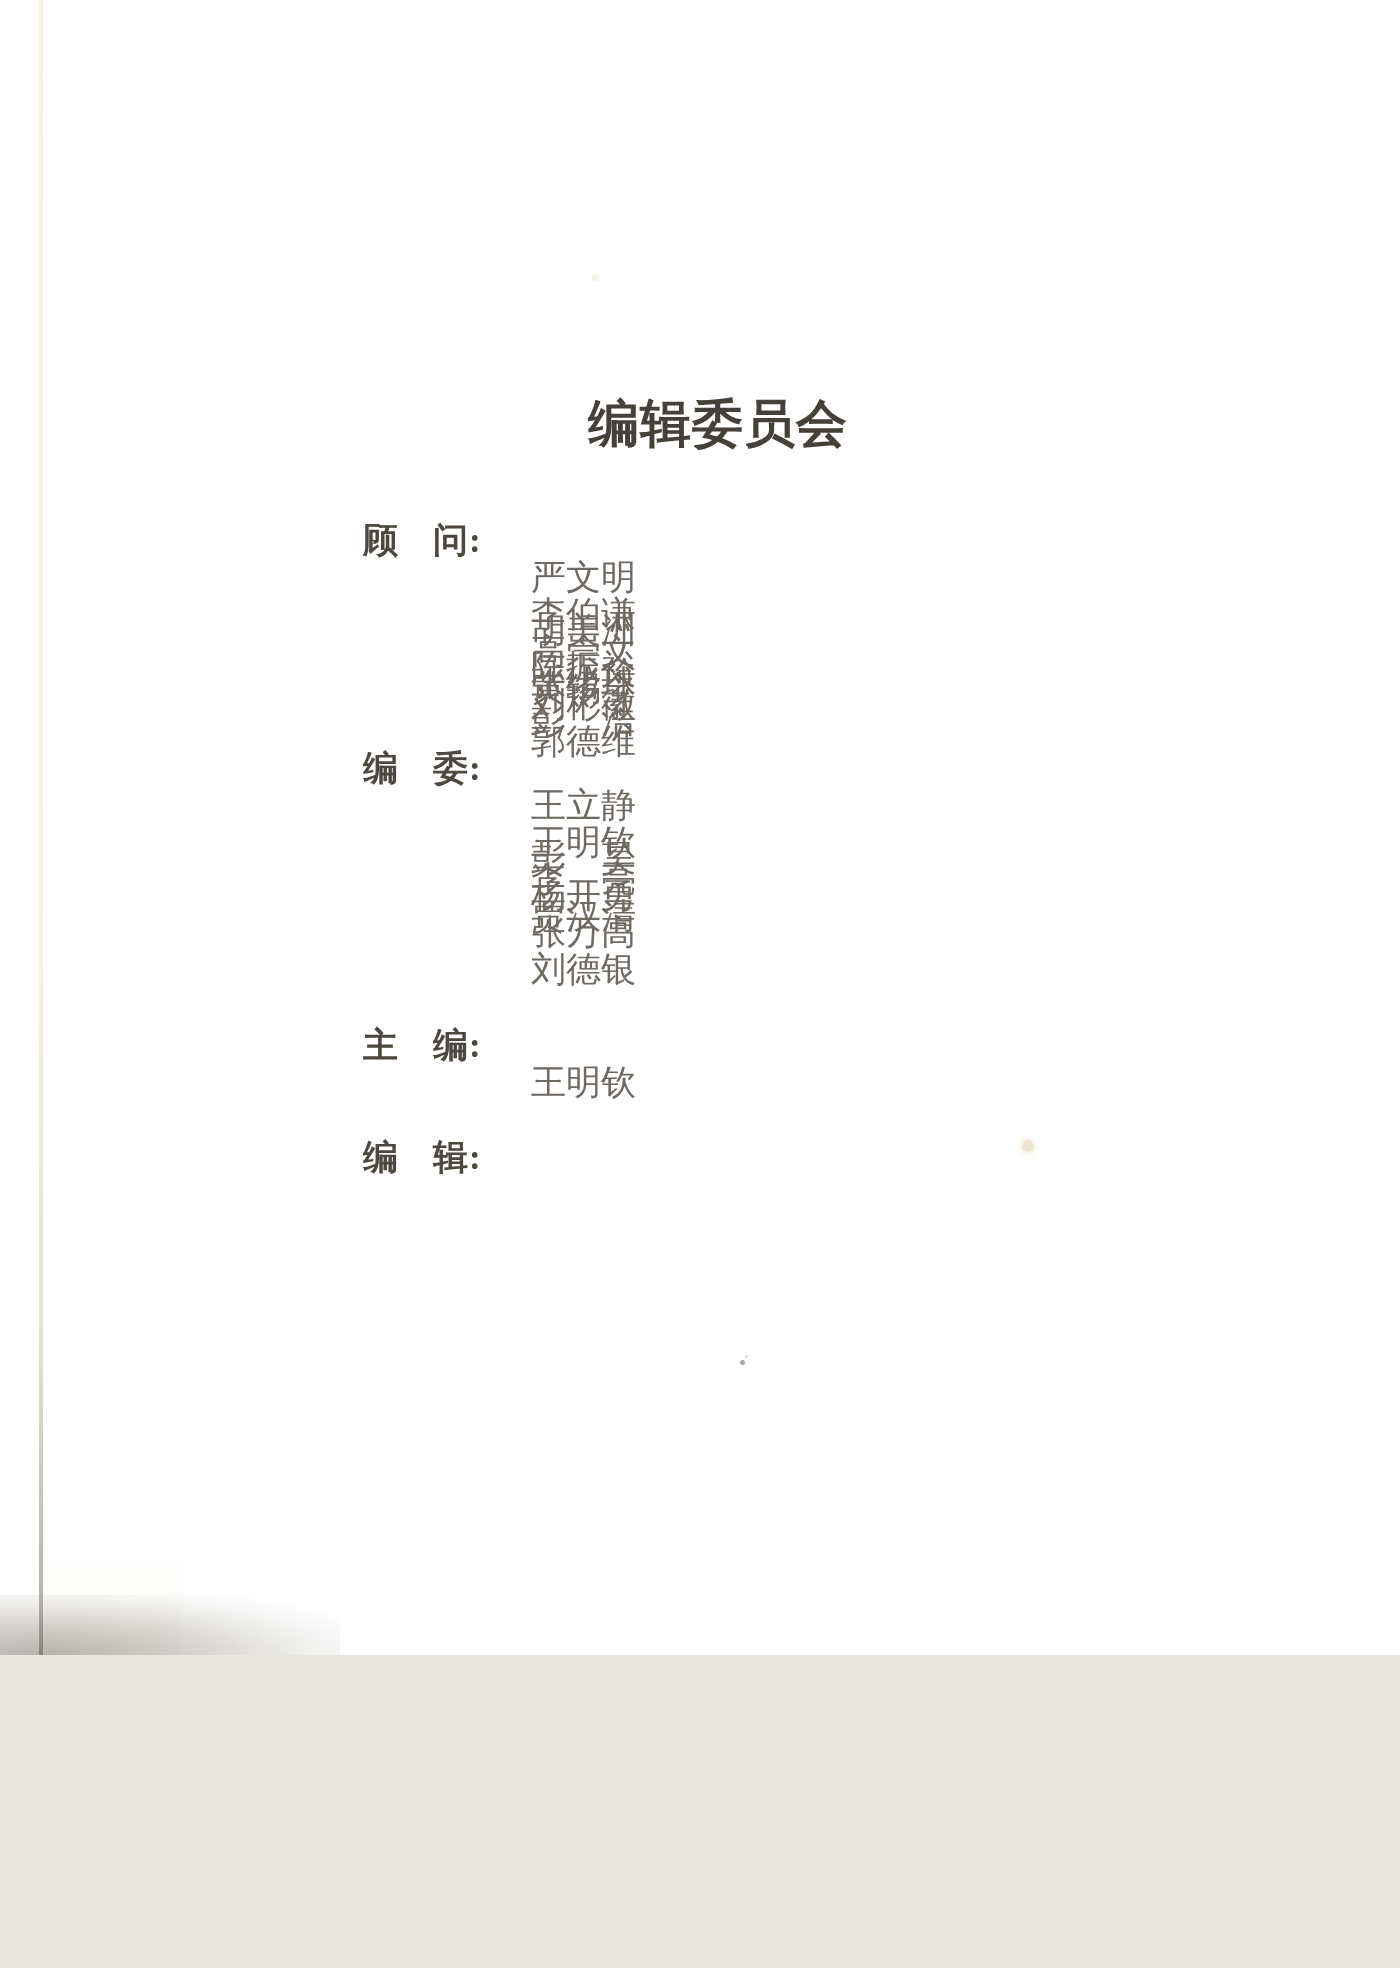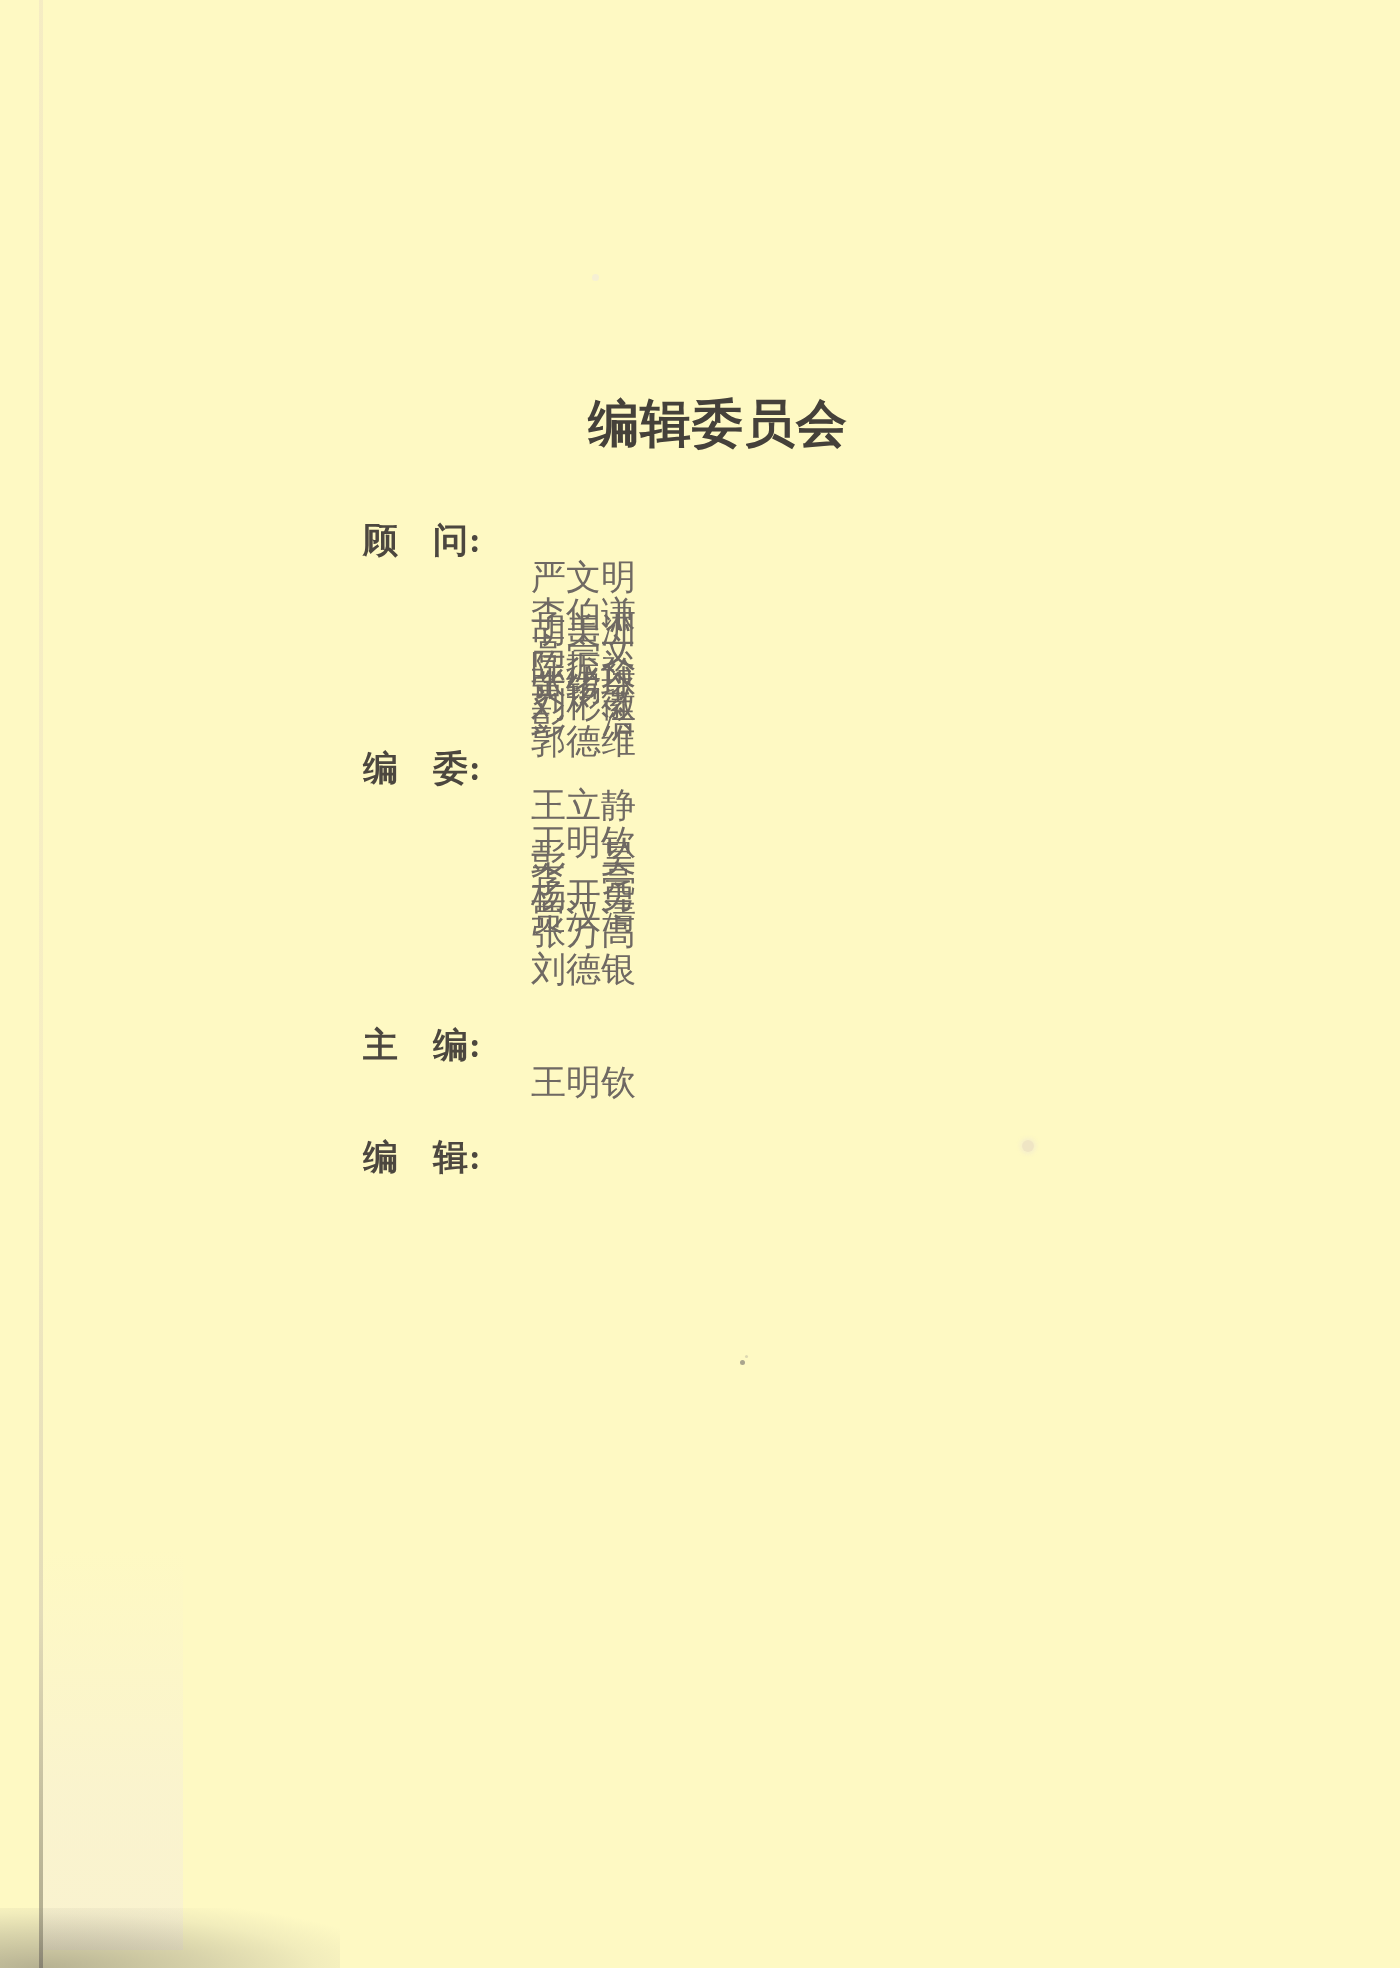--- a/index.html
+++ b/index.html
@@ -3,22 +3,22 @@
 <meta charset="utf-8">
 <style>
   html, body {
     margin: 0;
     padding: 0;
     background: #e8e6e0;
   }
   .page {
     position: relative;
     width: 1400px;
-    height: 1968px;
-    background: #fef9c3;
+    height: 1655px;
+    background: #ffffff;
     overflow: hidden;
     font-family: "Liberation Serif", "DejaVu Serif", serif;
   }
   
   .crease {
     position: absolute;
     left: 39px;
     top: 0;
     width: 4px;
     height: 100%;

